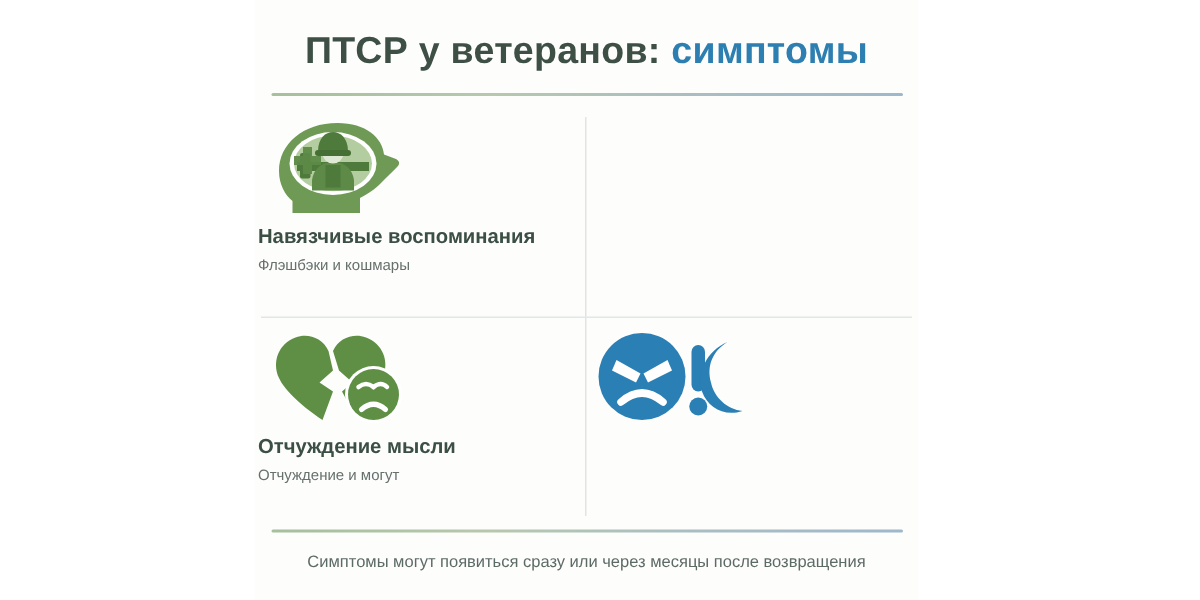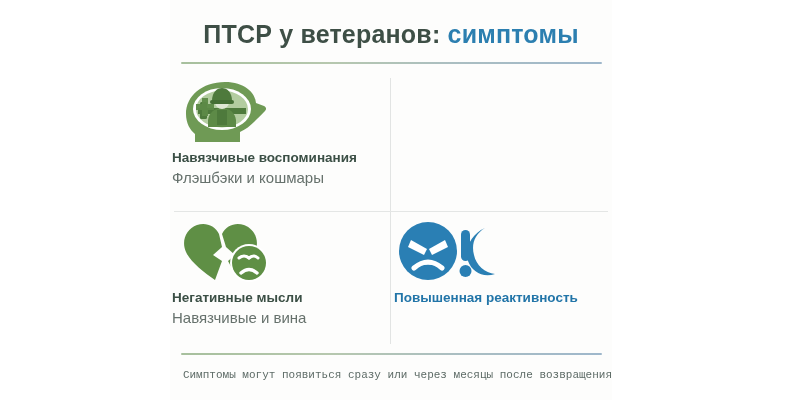--- a/index.html
+++ b/index.html
@@ -113,39 +113,38 @@
     font-weight: bold;
     line-height: 16px;
     text-align: center;
     white-space: nowrap;
   }
   .c-green { color: #3b4f45; }
   .c-blue  { color: #2275a8; }
 
   .cell-sub {
     margin-top: 5px;
-    font-size: 15px;
+    font-size: 10px;
     color: #66716c;
     line-height: 13px;
     text-align: center;
     white-space: nowrap;
   }
 
   
   .footer {
     position: absolute;
     left: 170px;
     top: 368px;
     width: 442px;
-    text-align: right;
+    text-align: center;
     font-size: 11px;
     color: #5d6b66;
     line-height: 14px;
     white-space: nowrap;
-    font-family: Liberation Mono, monospace;
   }
 </style>
 </head>
 <body>
 
 <div class="slide">
   <div class="canvas"></div>
 
   <div class="title-wrap">
     <div class="title">
@@ -201,41 +200,40 @@
           <path d="M47 14 C51 5 61 2 69 5 C80 9 85 21 80 32 C77 39 69 47 60 54
                    L53 41 L60 35 L51 27 Z" fill="#5f8f45"></path>
 
           <circle cx="74" cy="43" r="19" fill="#ffffff"></circle>
           <circle cx="74" cy="43" r="17" fill="#5f8f45"></circle>
           <path d="M64 38 q5 -4 10 0" stroke="#ffffff" stroke-width="3" fill="none" stroke-linecap="round"></path>
           <path d="M78 38 q5 -4 9 0" stroke="#ffffff" stroke-width="3" fill="none" stroke-linecap="round" transform="translate(-4,0)"></path>
           <path d="M66 53 q8 -7 16 0" stroke="#ffffff" stroke-width="3.4" fill="none" stroke-linecap="round"></path>
         </svg>
       </div>
-      <div class="cell-title c-green">Негативные мысли</div>
-      <div class="cell-sub">Навязчивые и вина</div>
+      <div class="cell-title c-green">Отчуждение мысли</div>
+      <div class="cell-sub">Отчуждение и могут</div>
     </div>
 
     <div class="cell cell-br">
       <div class="icon-box">
         <svg width="100" height="62" viewBox="0 0 100 62">
 
           <circle cx="31" cy="31" r="29" fill="#2a7fb4"></circle>
           <path d="M14 20 L30 29 L27 35 L11 27 Z" fill="#ffffff"></path>
           <path d="M48 20 L32 29 L35 35 L51 27 Z" fill="#ffffff"></path>
           <path d="M18 47 q13 -11 26 0 q-13 -5 -26 0 Z" fill="#ffffff"></path>
           <path d="M17 48 q14 -12 28 0" stroke="#ffffff" stroke-width="5" fill="none" stroke-linecap="round"></path>
 
           <rect x="64" y="10" width="9" height="31" rx="4.5" fill="#2a7fb4"></rect>
           <circle cx="68.5" cy="51" r="6" fill="#2a7fb4"></circle>
 
           <path d="M88 8 C78 14 74 24 77 35 C79 45 88 53 98 54
                    C86 58 75 52 71 41 C67 29 74 14 88 8 Z" fill="#2a7fb4"></path>
         </svg>
       </div>
-      <div class="cell-title c-blue">Повышенная реактивность</div>
     </div>
   </div>
 
   <div class="rule rule-bot"></div>
 
   <div class="footer">Симптомы могут появиться сразу или через месяцы после возвращения</div>
 </div>
 
 </body></html>

